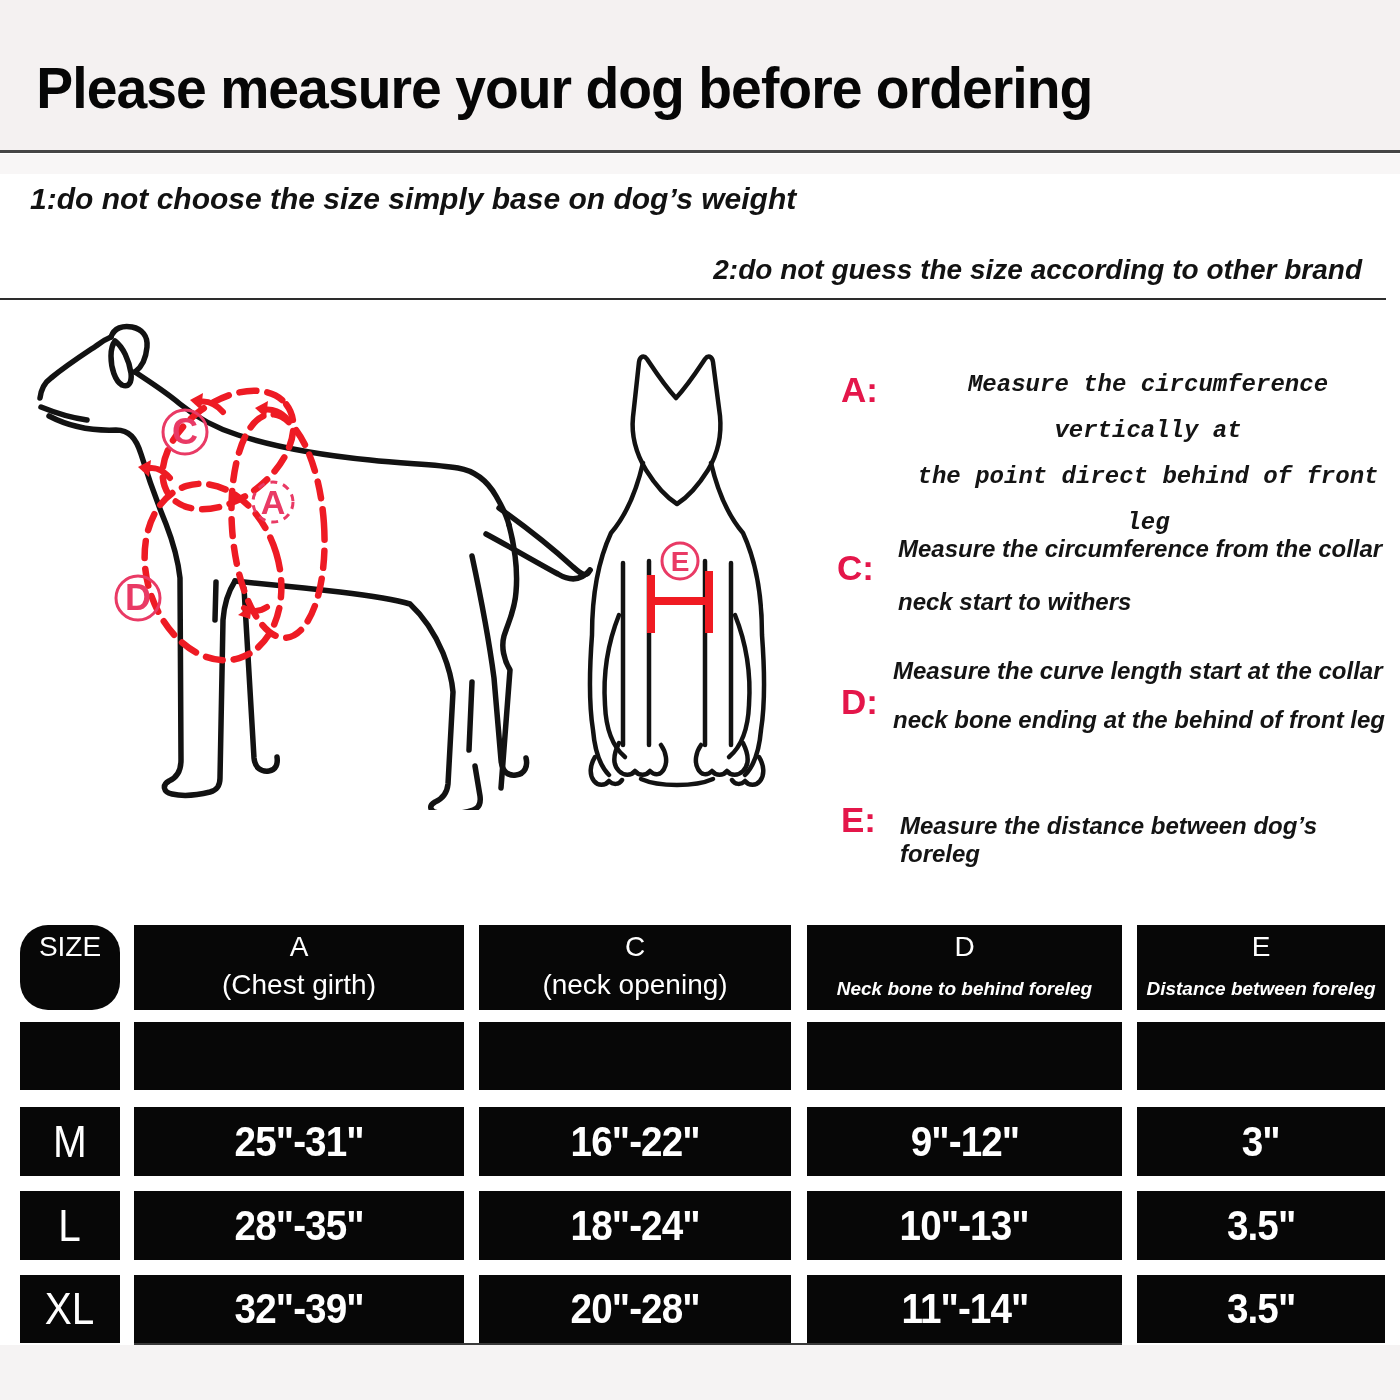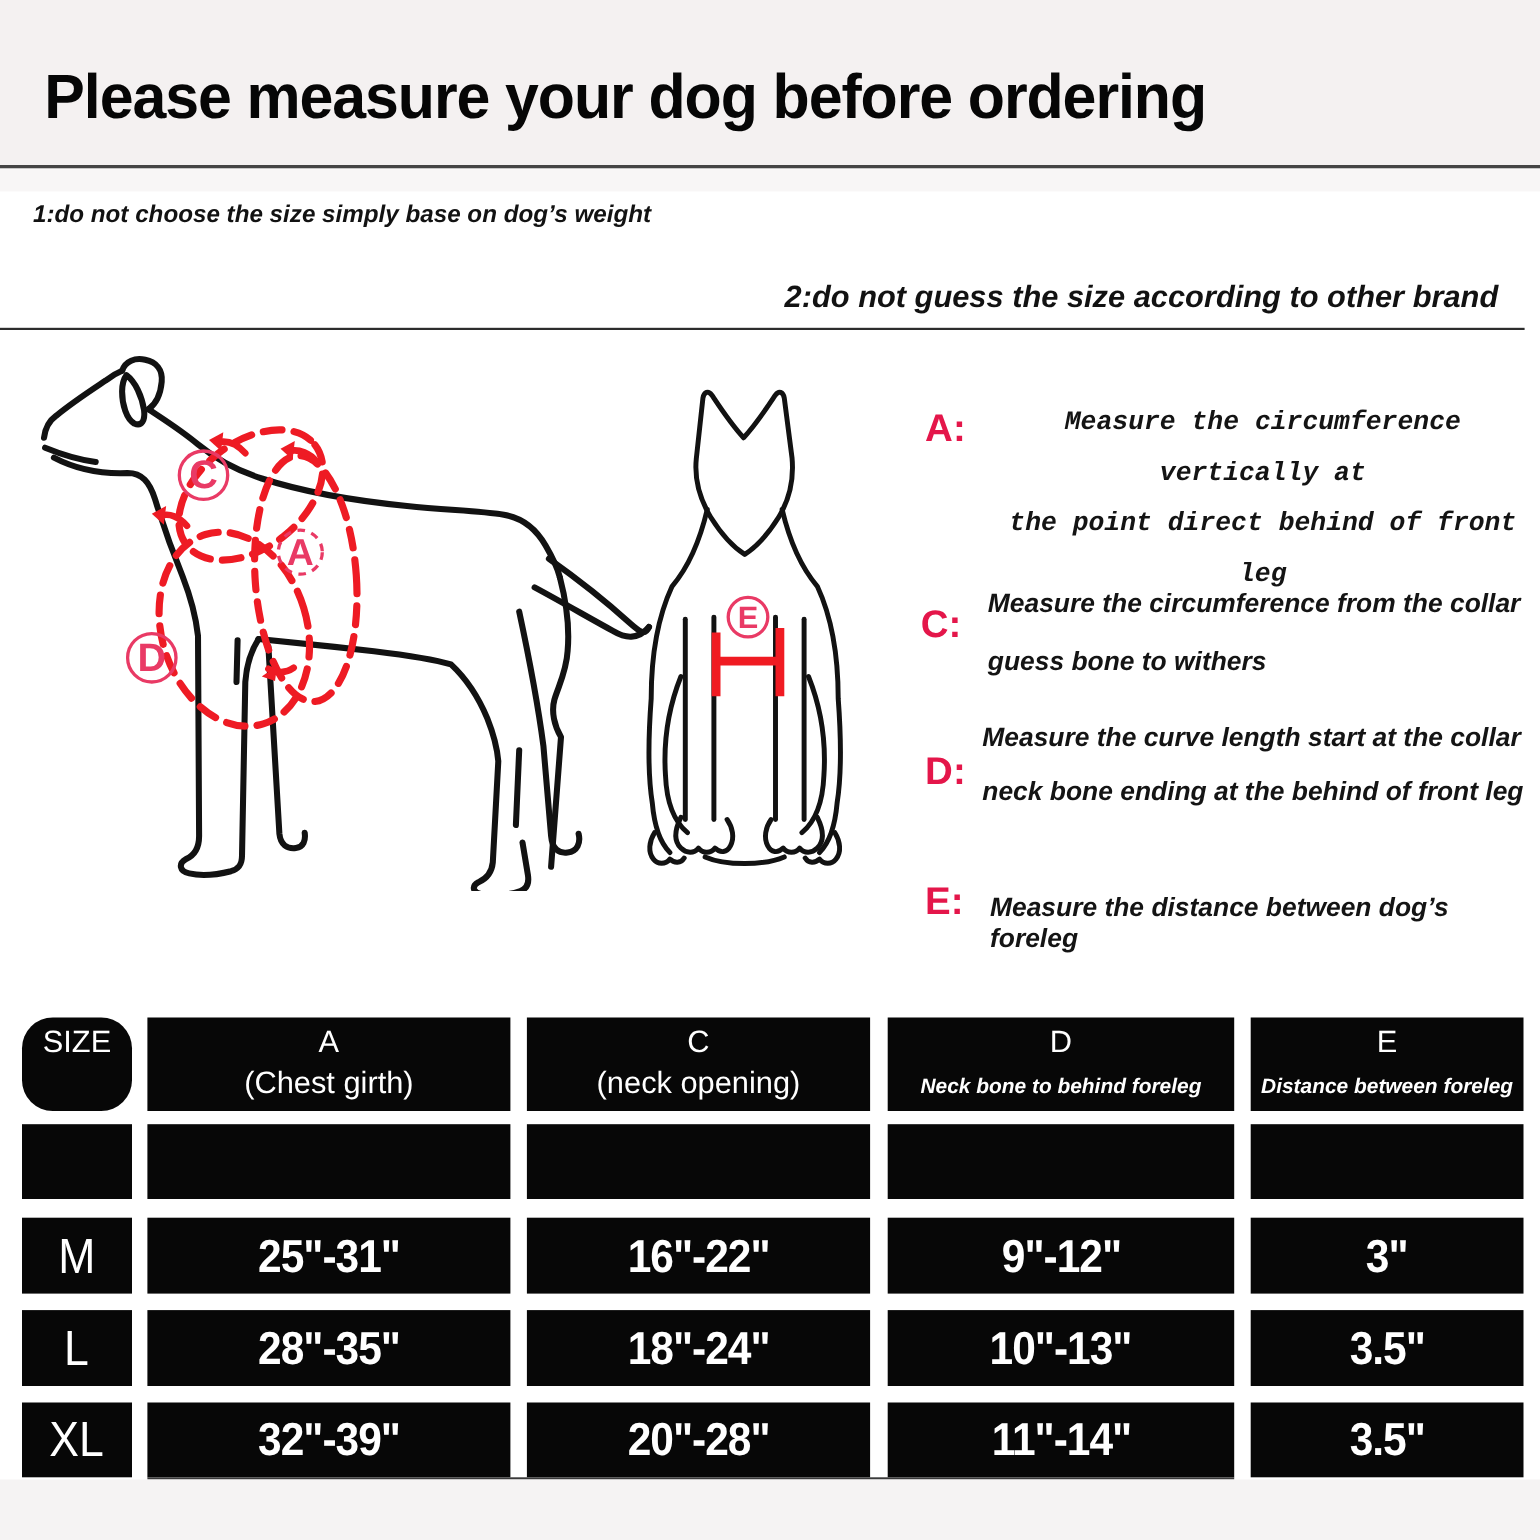--- a/index.html
+++ b/index.html
@@ -3,25 +3,25 @@
 <meta charset="utf-8">
 <style>
   html,body{margin:0;padding:0;background:#ffffff;}
   .canvas{position:relative;width:1400px;height:1400px;background:#ffffff;overflow:hidden;
           font-family:"Liberation Sans",sans-serif;color:#111;}
   
   .band-top{position:absolute;left:0;top:0;width:1400px;height:151px;background:#f4f1f1;}
   .band-sub{position:absolute;left:0;top:154px;width:1400px;height:20px;background:#f8f6f6;}
   .rule-1{position:absolute;left:0;top:150px;width:1400px;height:3px;background:#454545;}
   .rule-2{position:absolute;left:0;top:298px;width:1386px;height:2px;background:#2d2d2d;}
-  .title{position:absolute;left:0;top:60px;width:1128px;text-align:left;margin:0;
-         font-size:57px;font-weight:700;letter-spacing:-1px;color:#060606;line-height:1;padding-left:24px;}
+  .title{position:absolute;left:0;top:60px;width:1128px;text-align:center;margin:0;
+         font-size:57px;font-weight:700;letter-spacing:-1px;color:#060606;line-height:1;}
   .title span{display:inline-block;transform:scaleX(.97);}
   .note{position:absolute;font-style:italic;font-weight:700;color:#121212;white-space:nowrap;margin:0;}
-  .note-1{left:30px;top:182px;font-size:22px;}
+  .note-1{left:30px;top:182px;font-size:30px;}
   .note-2{right:38px;top:254px;font-size:28px;}
   
   .side-dog{position:absolute;left:20px;top:320px;width:580px;height:490px;}
   .front-dog{position:absolute;left:585px;top:345px;width:200px;height:450px;}
   
   .meas-label{position:absolute;font-weight:700;font-size:35px;color:#e4164a;line-height:1;}
   .meas-text{position:absolute;width:500px;font-style:italic;font-weight:700;font-size:24px;color:#141414;}
   .lh46{line-height:46px;} .lh53{line-height:53px;} .lh49{line-height:49px;}
   .center{text-align:center;}
   
@@ -128,21 +128,21 @@
 
   <span class="meas-label" style="left:841px;top:372px;">A:</span>
   <div class="meas-text lh46 center" style="left:898px;top:362px;font-family:Liberation Mono, monospace;">
     <div>Measure the circumference vertically at</div>
     <div>the point direct behind of front leg</div>
   </div>
 
   <span class="meas-label" style="left:837px;top:550px;">C:</span>
   <div class="meas-text lh53" style="left:898px;top:522px;">
     <div>Measure the circumference from the collar</div>
-    <div>guess bone to withers</div>
+    <div>neck start to withers</div>
   </div>
 
   <span class="meas-label" style="left:841px;top:684px;">D:</span>
   <div class="meas-text lh49" style="left:893px;top:646px;">
     <div>Measure the curve length start at the collar</div>
     <div>neck bone ending at the behind of front leg</div>
   </div>
 
   <span class="meas-label" style="left:841px;top:802px;">E:</span>
   <div class="meas-text" style="left:900px;top:812px;">

